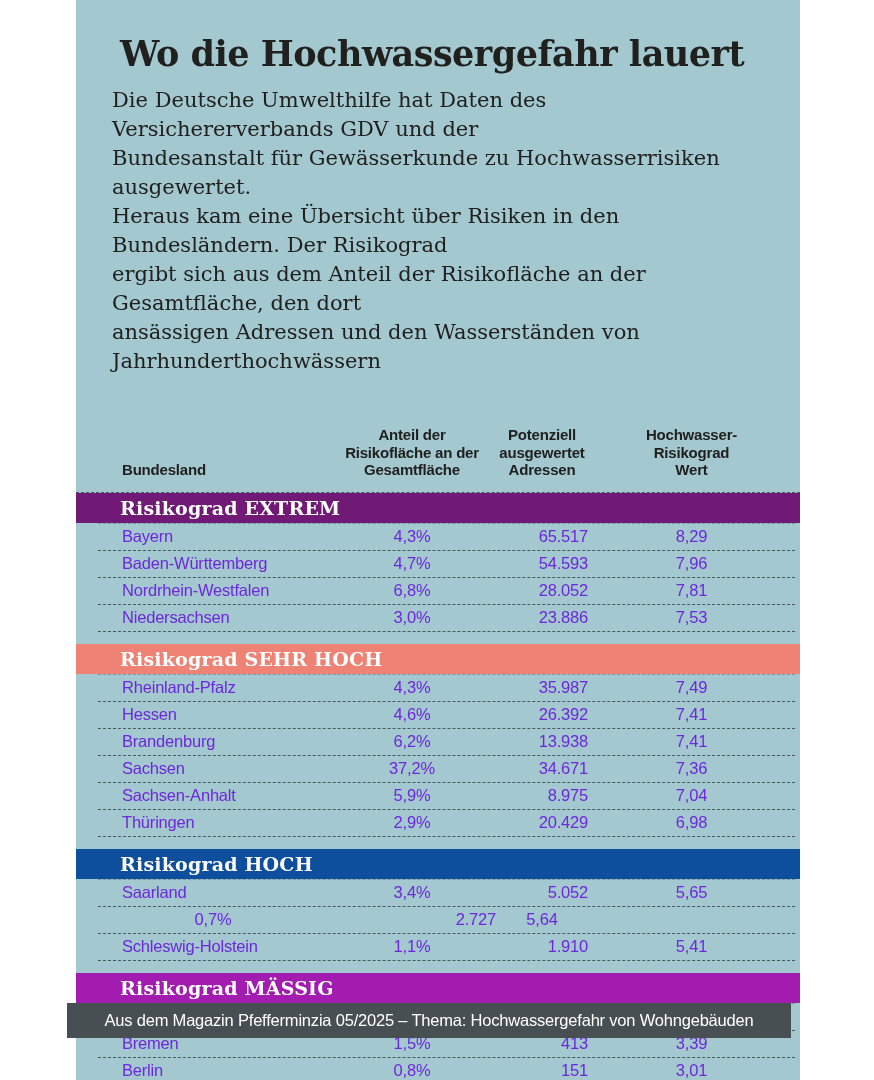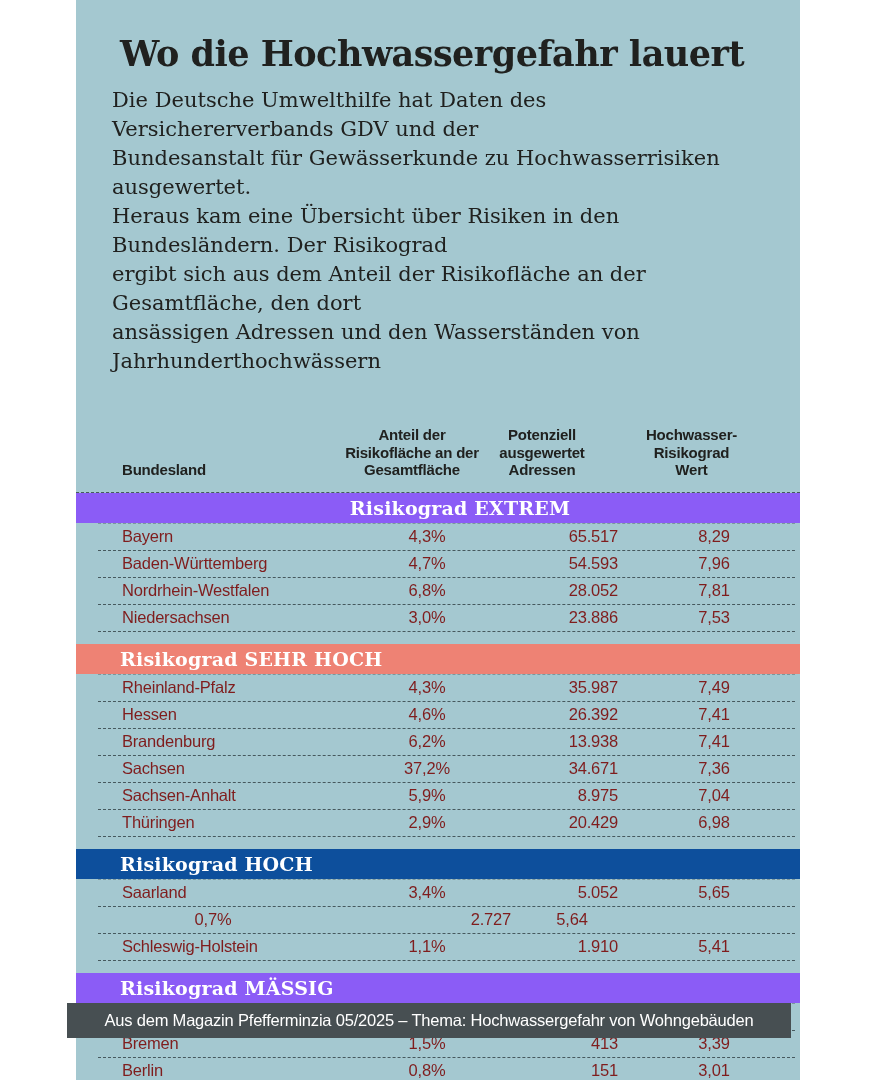--- a/index.html
+++ b/index.html
@@ -42,21 +42,21 @@
   .band-label {
     color:#ffffff;
     font-family:"DejaVu Serif", serif;
     font-weight:bold; font-size:19px; letter-spacing:0.2px;
   }
   .rows { margin:0 5px 0 22px; border-top:1px dashed #7c979c; }
   .row {
     display:grid; grid-template-columns:230px 168px 92px 1fr;
     align-items:center; height:26px;
     border-bottom:1px dashed #46595e;
-    font-size:16.5px; color:#7f1d1d; letter-spacing:-0.2px;gap:15px;
+    font-size:16.5px; color:#6d28d9; letter-spacing:-0.2px;
   }
   .c.land { padding-left:24px; }
   .c.pct  { text-align:center; }
   .c.addr { text-align:right; }
   .c.wert { text-align:center; }
   .footerbar {
     position:absolute; left:67px; top:1003px; width:724px; height:35px;
     background:#474f52; display:flex; align-items:center; justify-content:center;
   }
   .footerbar span {
@@ -84,21 +84,21 @@
     <div class="th-addr">Potenziell
 ausgewertet
 Adressen</div>
     <div class="th-wert">Hochwasser-
 Risikograd
 Wert</div>
   </div>
 
   <div id="sections">
   <section class="section">
-    <div class="band" style="background: #8b5cf6; justify-content: center;">
+    <div class="band" style="background: #701a75;">
       <span class="band-label">Risikograd EXTREM</span>
     </div>
     <div class="rows">
   <div class="row">
     <span class="c land">Bayern</span>
     <span class="c pct">4,3%</span>
     <span class="c addr">65.517</span>
     <span class="c wert">8,29</span>
   </div>
 
@@ -195,21 +195,21 @@
   <div class="row">
     <span class="c land">Schleswig-Holstein</span>
     <span class="c pct">1,1%</span>
     <span class="c addr">1.910</span>
     <span class="c wert">5,41</span>
   </div>
 </div>
   </section>
 
   <section class="section">
-    <div class="band" style="background: #8b5cf6;">
+    <div class="band" style="background: #a21caf;">
       <span class="band-label">Risikograd MÄSSIG</span>
     </div>
     <div class="rows">
   <div class="row">
     <span class="c land">Hamburg</span>
     <span class="c pct">1,5%</span>
     <span class="c addr">234</span>
     <span class="c wert">3,41</span>
   </div>
 

